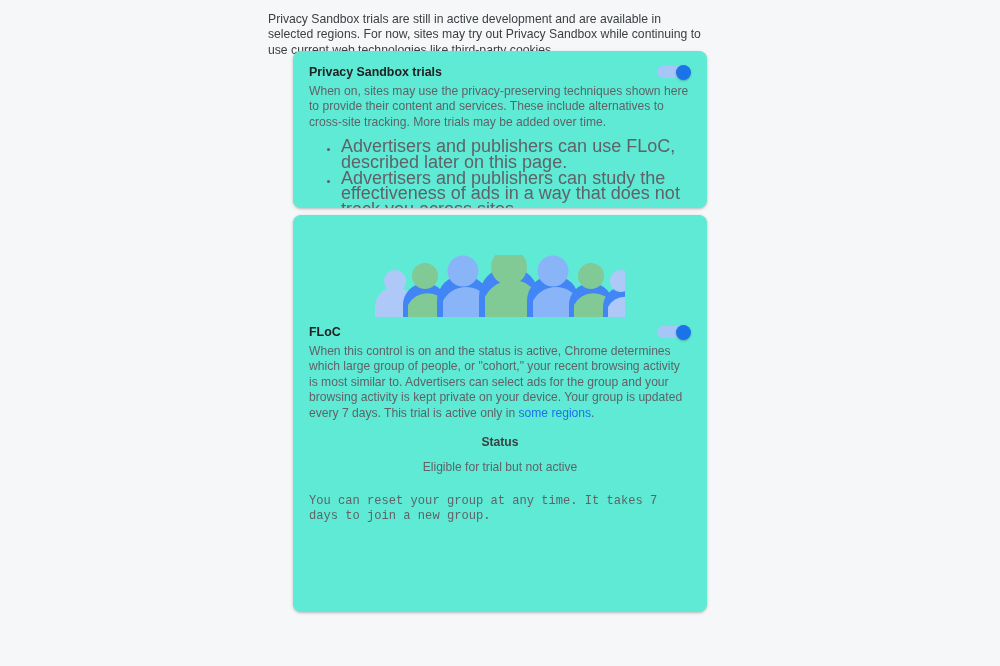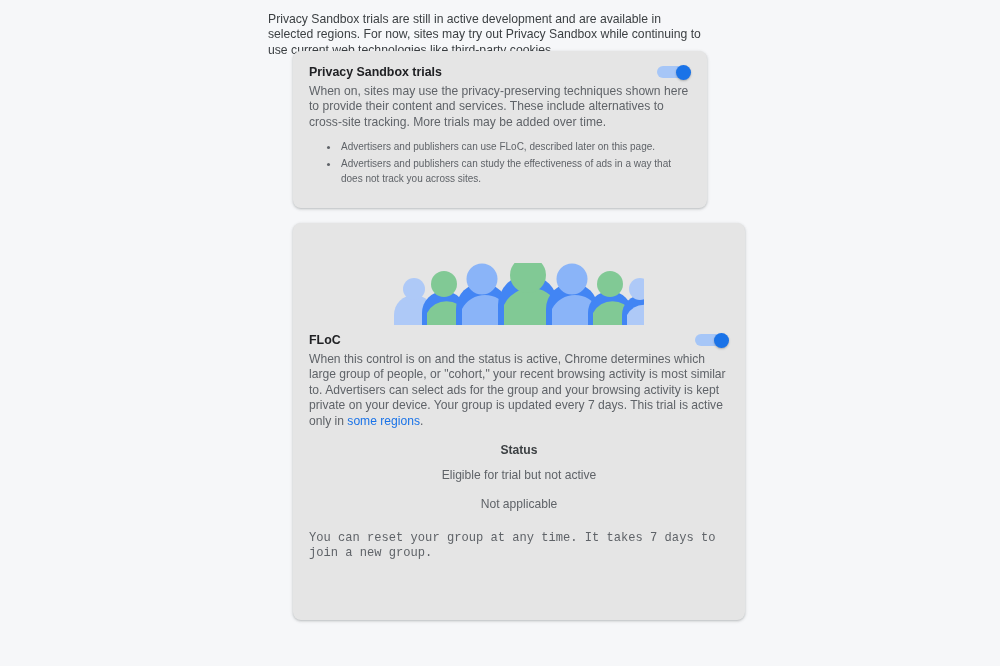--- a/index.html
+++ b/index.html
@@ -33,41 +33,41 @@
   .intro {
     color: #3c4043;
     font-size: 12.2px;
     line-height: 15.2px;
     padding-top: 0px;
     letter-spacing: 0.0px;
   }
 
   
   .card {
-    background: #e5e5e5;
+    background: #5eead4;
     border-radius: 8px;
     box-shadow: 0 1px 2px 0 rgba(60,64,67,0.20),
                 0 1px 3px 1px rgba(60,64,67,0.10);
     box-sizing: border-box;
     overflow: hidden;
   }
 
   .card-trials {
     position: absolute;
     left: 293px;
     top: 51px;
     width: 414px;
     height: 157px;
   }
 
   .card-floc {
     position: absolute;
     left: 293px;
-    top: 223px;
-    width: 452px;
+    top: 215px;
+    width: 414px;
     height: 397px;
   }
 
   .card-inner {
     padding: 14px 16px 0 16px;
   }
 
   
   .row-header {
     display: flex;
@@ -113,21 +113,21 @@
     color: #5f6368;
     font-size: 12.1px;
     line-height: 15.4px;
     margin-top: 5px;
   }
 
   ul.bullets {
     margin: 9px 0 0 0;
     padding-left: 30px;
     color: #5f6368;
-    font-size: 10px;
+    font-size: 18px;
     line-height: 15.4px;
   }
   ul.bullets li {
     margin: 0 0 1px 0;
     padding-left: 2px;
   }
   ul.bullets li::marker {
     font-size: 9px;
   }
 
@@ -271,21 +271,20 @@
         <span>When this control is on and the status is active, Chrome determines which large group of people, or "cohort," your recent browsing activity is most similar to. Advertisers can select ads for the group and your browsing activity is kept private on your device. Your group is updated every 7 days. This trial is active only in </span><a class="link">some regions</a><span>.</span>
       </div>
 
       <div class="detail-block">
         <div class="detail-label">Status</div>
         <div class="detail-value">Eligible for trial but not active</div>
       </div>
 
 
       <div class="detail-block">
-        <div class="detail-value">Not applicable</div>
       </div>
 
       <div class="reset-note">You can reset your group at any time. It takes 7 days to join a new group.</div>
 
     </div>
   </div>
 
 </div>
 
 </body></html>

